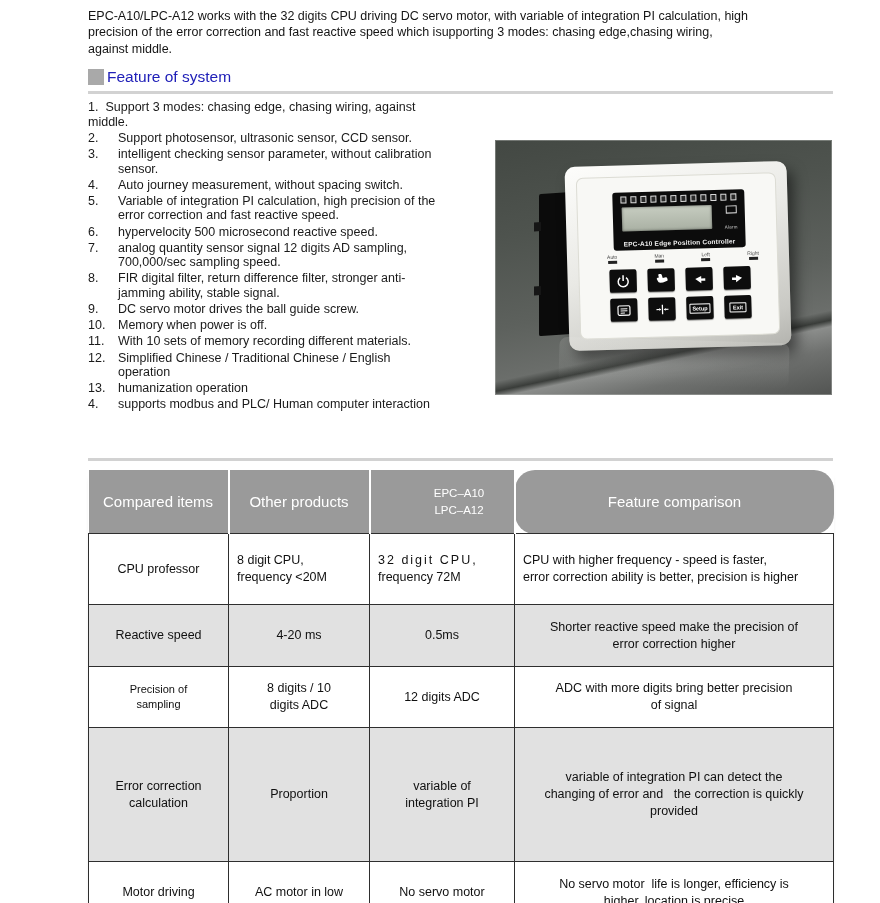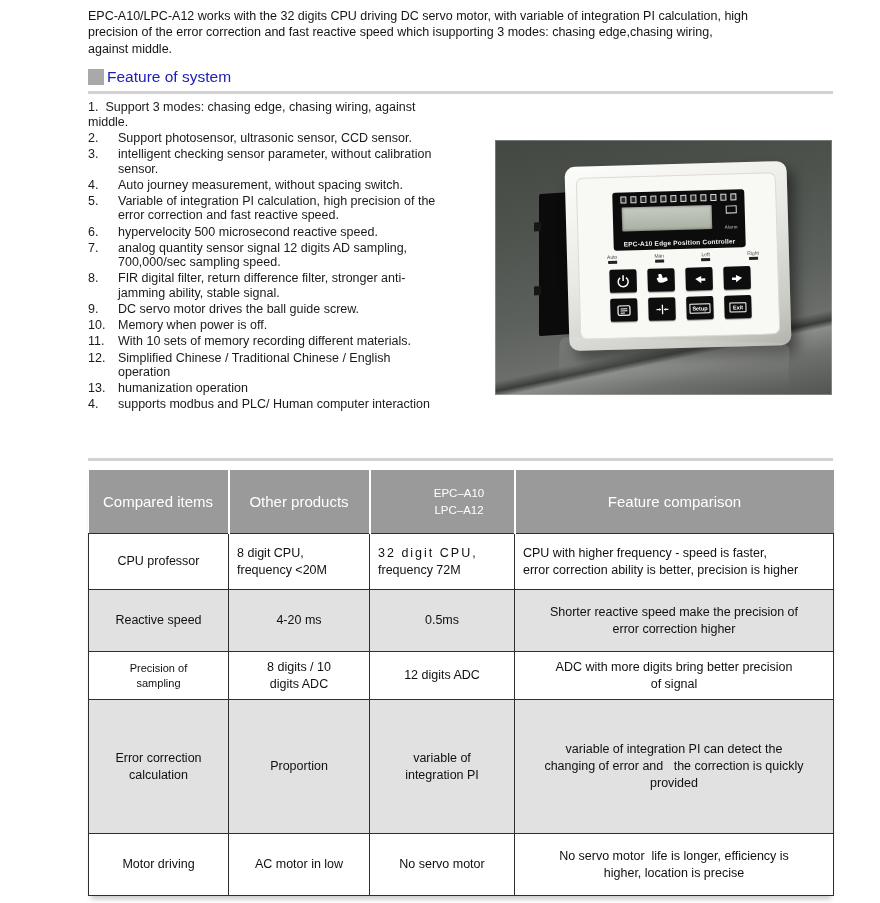--- a/index.html
+++ b/index.html
@@ -68,28 +68,28 @@
         padding:1px 2px;border-radius:1px;}
   .refl{position:absolute;left:64px;top:200px;width:230px;height:46px;
         border-radius:8px;opacity:.14;transform:rotate(1.6deg);
         background:linear-gradient(#efefec,rgba(239,239,236,0));}
 
   
   .tbl{border-collapse:collapse;table-layout:fixed;width:745px;background:#fff;
        box-shadow:0 6px 5px -3px rgba(0,0,0,.22);}
   .tbl th{background:#9a9a9a;color:#fff;font-weight:normal;font-size:15px;
        border-right:2px solid #fff;height:61px;vertical-align:middle;text-align:center;}
-  .tbl th:last-child{border-right:none;}
+  .tbl th:last-child{border-right:none;border-radius:20px;}
   .tbl th:nth-child(3){font-size:11.5px;line-height:1.4;padding-left:35px;}
   .tbl td{border:1px solid #2e2e2e;font-size:12.5px;text-align:center;
        vertical-align:middle;padding:4px 10px;color:#101010;line-height:1.35;}
   .tbl tbody tr:nth-child(even) td{background:#e1e1e1;}
-  .tbl tbody tr:nth-child(1){height:56px;}
+  .tbl tbody tr:nth-child(1){height:71px;}
   .tbl tbody tr:nth-child(2){height:62px;}
-  .tbl tbody tr:nth-child(3){height:48px;}
+  .tbl tbody tr:nth-child(3){height:61px;}
   .tbl tbody tr:nth-child(4){height:134px;}
   .tbl tbody tr:nth-child(5){height:62px;}
   .tbl tbody tr:nth-child(1) td:nth-child(n+2){text-align:left;padding-left:8px;}
   .tbl tbody tr:nth-child(1) td:nth-child(3) .ln:first-child{letter-spacing:2px;}
   .tbl tbody tr:nth-child(3) td:first-child{font-size:11px;}
   .ln{white-space:pre-wrap;}
 </style>
 </head>
 <body>
 

